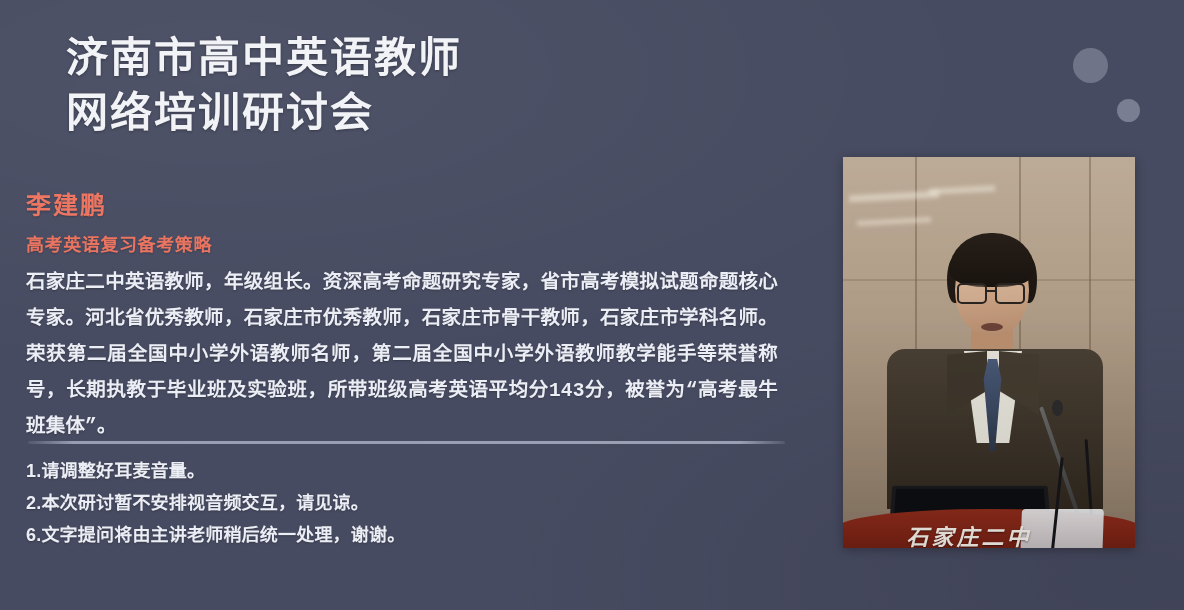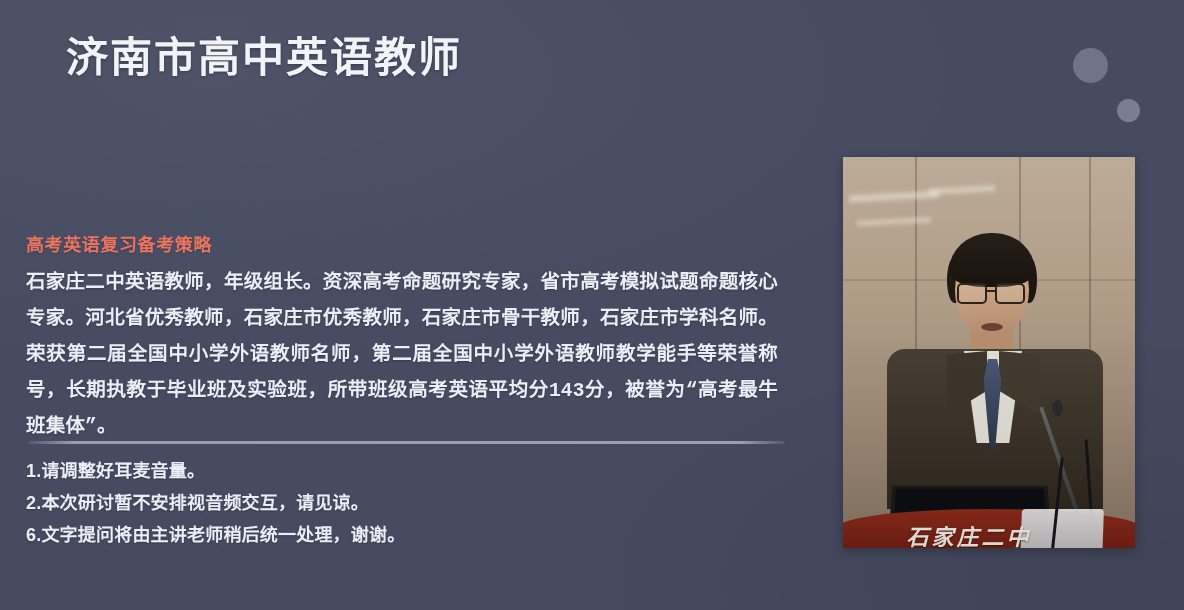--- a/index.html
+++ b/index.html
@@ -409,22 +409,24 @@
 
   <div id="bg-wash"></div>
 
   <div class="deco-dot" id="deco-dot-large"></div>
   <div class="deco-dot" id="deco-dot-small"></div>
 
   <div id="content">
 
     <div id="title-block">
       <div class="title-line">济南市高中英语教师</div>
+      <div class="title-line">网络培训研讨会</div>
     </div>
 
+    <div id="speaker-name">李建鹏</div>
 
     <div id="speaker-topic">高考英语复习备考策略</div>
 
     <div id="bio">石家庄二中英语教师，年级组长。资深高考命题研究专家，省市高考模拟试题命题核心专家。河北省优秀教师，石家庄市优秀教师，石家庄市骨干教师，石家庄市学科名师。荣获第二届全国中小学外语教师名师，第二届全国中小学外语教师教学能手等荣誉称号，长期执教于毕业班及实验班，所带班级高考英语平均分143分，被誉为“高考最牛班集体”。</div>
 
     <div id="divider"></div>
 
     <div id="notes">
       <div class="note-line">1.请调整好耳麦音量。</div>
       <div class="note-line">2.本次研讨暂不安排视音频交互，请见谅。</div>

